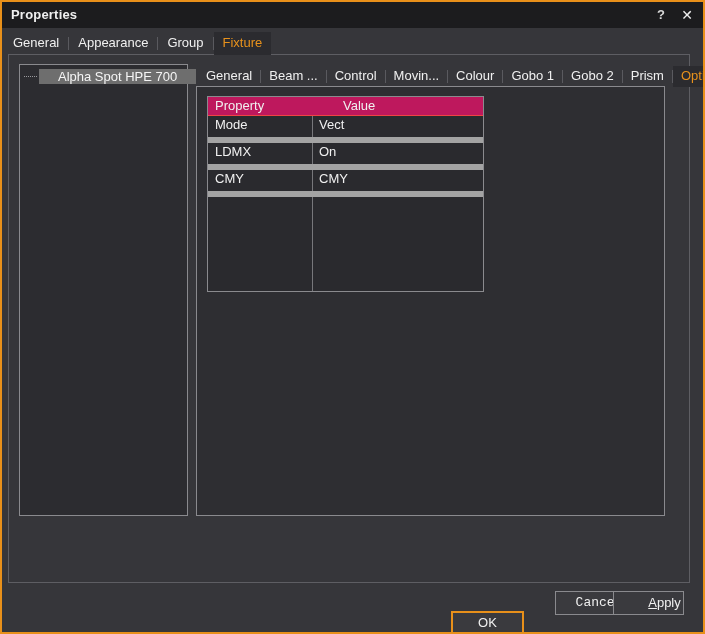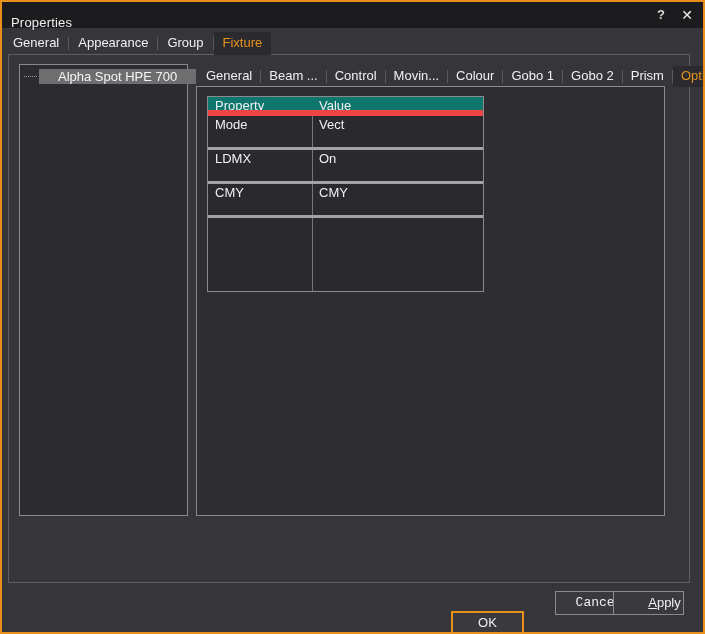--- a/index.html
+++ b/index.html
@@ -9,21 +9,21 @@
     box-sizing: border-box;
     border: 2px solid #E8901A;
     background: #36363A;
     font-family: "Liberation Sans", "DejaVu Sans", sans-serif;
     font-size: 13px;
     color: #F0F0F0;
     overflow: hidden;
   }
   
   .titlebar { position: absolute; left: 0; top: 0; width: 701px; height: 26px; background: #1C1C1E; }
-  .title { position: absolute; left: 9px; top: 0; line-height: 26px; font-weight: normal; letter-spacing: .2px; margin-top: 8px; }
+  .title { position: absolute; left: 9px; top: 0; line-height: 26px; font-weight: bold; letter-spacing: .2px; }
   .tb-btn { position: absolute; top: 0; width: 26px; height: 26px; text-align: center; line-height: 26px; cursor: default; }
   .tb-help { left: 646px; color: #D8D8D8; font-weight: bold; }
   .tb-close { left: 672px; font-size: 14px; }
   
   .tabbar { position: absolute; display: flex; align-items: flex-start; z-index: 3; }
   .outer-tabs { left: 2px; top: 30px; height: 22px; }
   .inner-tabs { left: 196px; top: 64px; height: 20px; }
   .tab { padding: 0 9px; line-height: 22px; white-space: nowrap; position: relative; }
   .inner-tabs .tab { padding: 0 8px; line-height: 20px; }
   .tab.selected { background: #2B2B2F; color: #E8921C; }
@@ -33,22 +33,22 @@
   
   .page-frame { position: absolute; left: 6px; top: 52px; width: 682px; height: 529px; border: 1px solid #5E5E63; box-sizing: border-box; z-index: 1; }
   .tree-panel { position: absolute; left: 17px; top: 62px; width: 169px; height: 452px; background: #2C2C30; border: 1px solid #8A8A8E; box-sizing: border-box; z-index: 2; }
   .tree-item { position: absolute; left: 4px; top: 3px; height: 16px; display: flex; align-items: center; }
   .branch-line { width: 13px; height: 0; border-top: 1px dotted #9A9A9E; margin-right: 2px; flex: none; }
   .tree-label { background: #6E6E6E; color: #F5F5F5; padding: 0 19px; line-height: 15px; white-space: nowrap; }
   .fixture-panel { position: absolute; left: 194px; top: 84px; width: 469px; height: 430px; background: #2E2E32; border: 1px solid #8A8A8E; box-sizing: border-box; z-index: 2; }
   
   .prop-table { position: absolute; left: 10px; top: 9px; width: 277px; height: 196px; border: 1px solid #8A8A8E; background: #2A2A2E; box-sizing: border-box; overflow: hidden; }
   .col-divider { position: absolute; left: 104px; top: 0; bottom: 0; width: 1px; background: #77777B; }
-  .thead { display: flex; height: 19px; background: #0f766e; border-bottom: 6px solid #ef4444; box-sizing: border-box; position: relative; }
-  .trow { display: flex; height: 34px; border-bottom: 3px solid #a3a3a3; box-sizing: border-box; position: relative; }
+  .thead { display: flex; height: 19px; background: #be185d; border-bottom: 1px solid #ef4444; box-sizing: border-box; position: relative; gap: 24px; }
+  .trow { display: flex; height: 27px; border-bottom: 6px solid #a3a3a3; box-sizing: border-box; position: relative; }
   .c1 { width: 104px; flex: none; padding-left: 7px; box-sizing: border-box; line-height: 17px; overflow: hidden; }
   .c2 { flex: 1; padding-left: 7px; box-sizing: border-box; line-height: 17px; overflow: hidden; }
   .thead .c1, .thead .c2 { line-height: 18px; }
   
   .btn { position: absolute; top: 589px; height: 24px; box-sizing: border-box; background: #3A3A3E; border: 1px solid #8A8A8E; text-align: center; line-height: 22px; color: #F0F0F0; cursor: default; }
   .btn-ok { left: 449px; width: 73px; border: 2px solid #E8901A; line-height: 20px; margin-top: 20px; }
   .btn-cancel { left: 553px; width: 88px; font-family: Liberation Mono, monospace; }
   .btn-apply { left: 611px; width: 71px; padding-left: 32px; }
   .u { text-decoration: underline; }
 </style>

